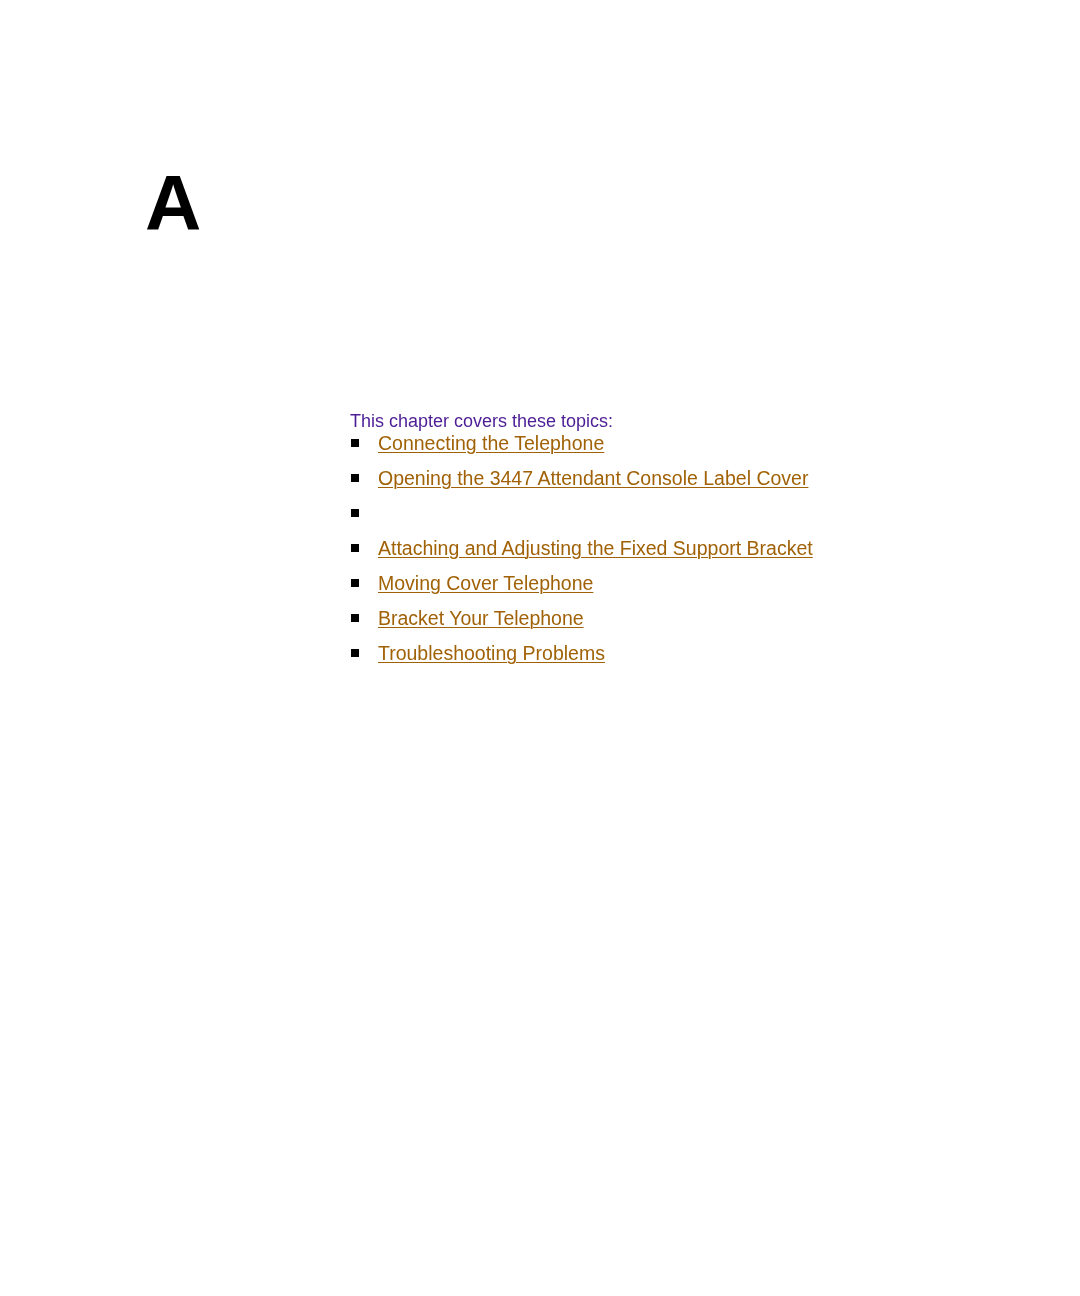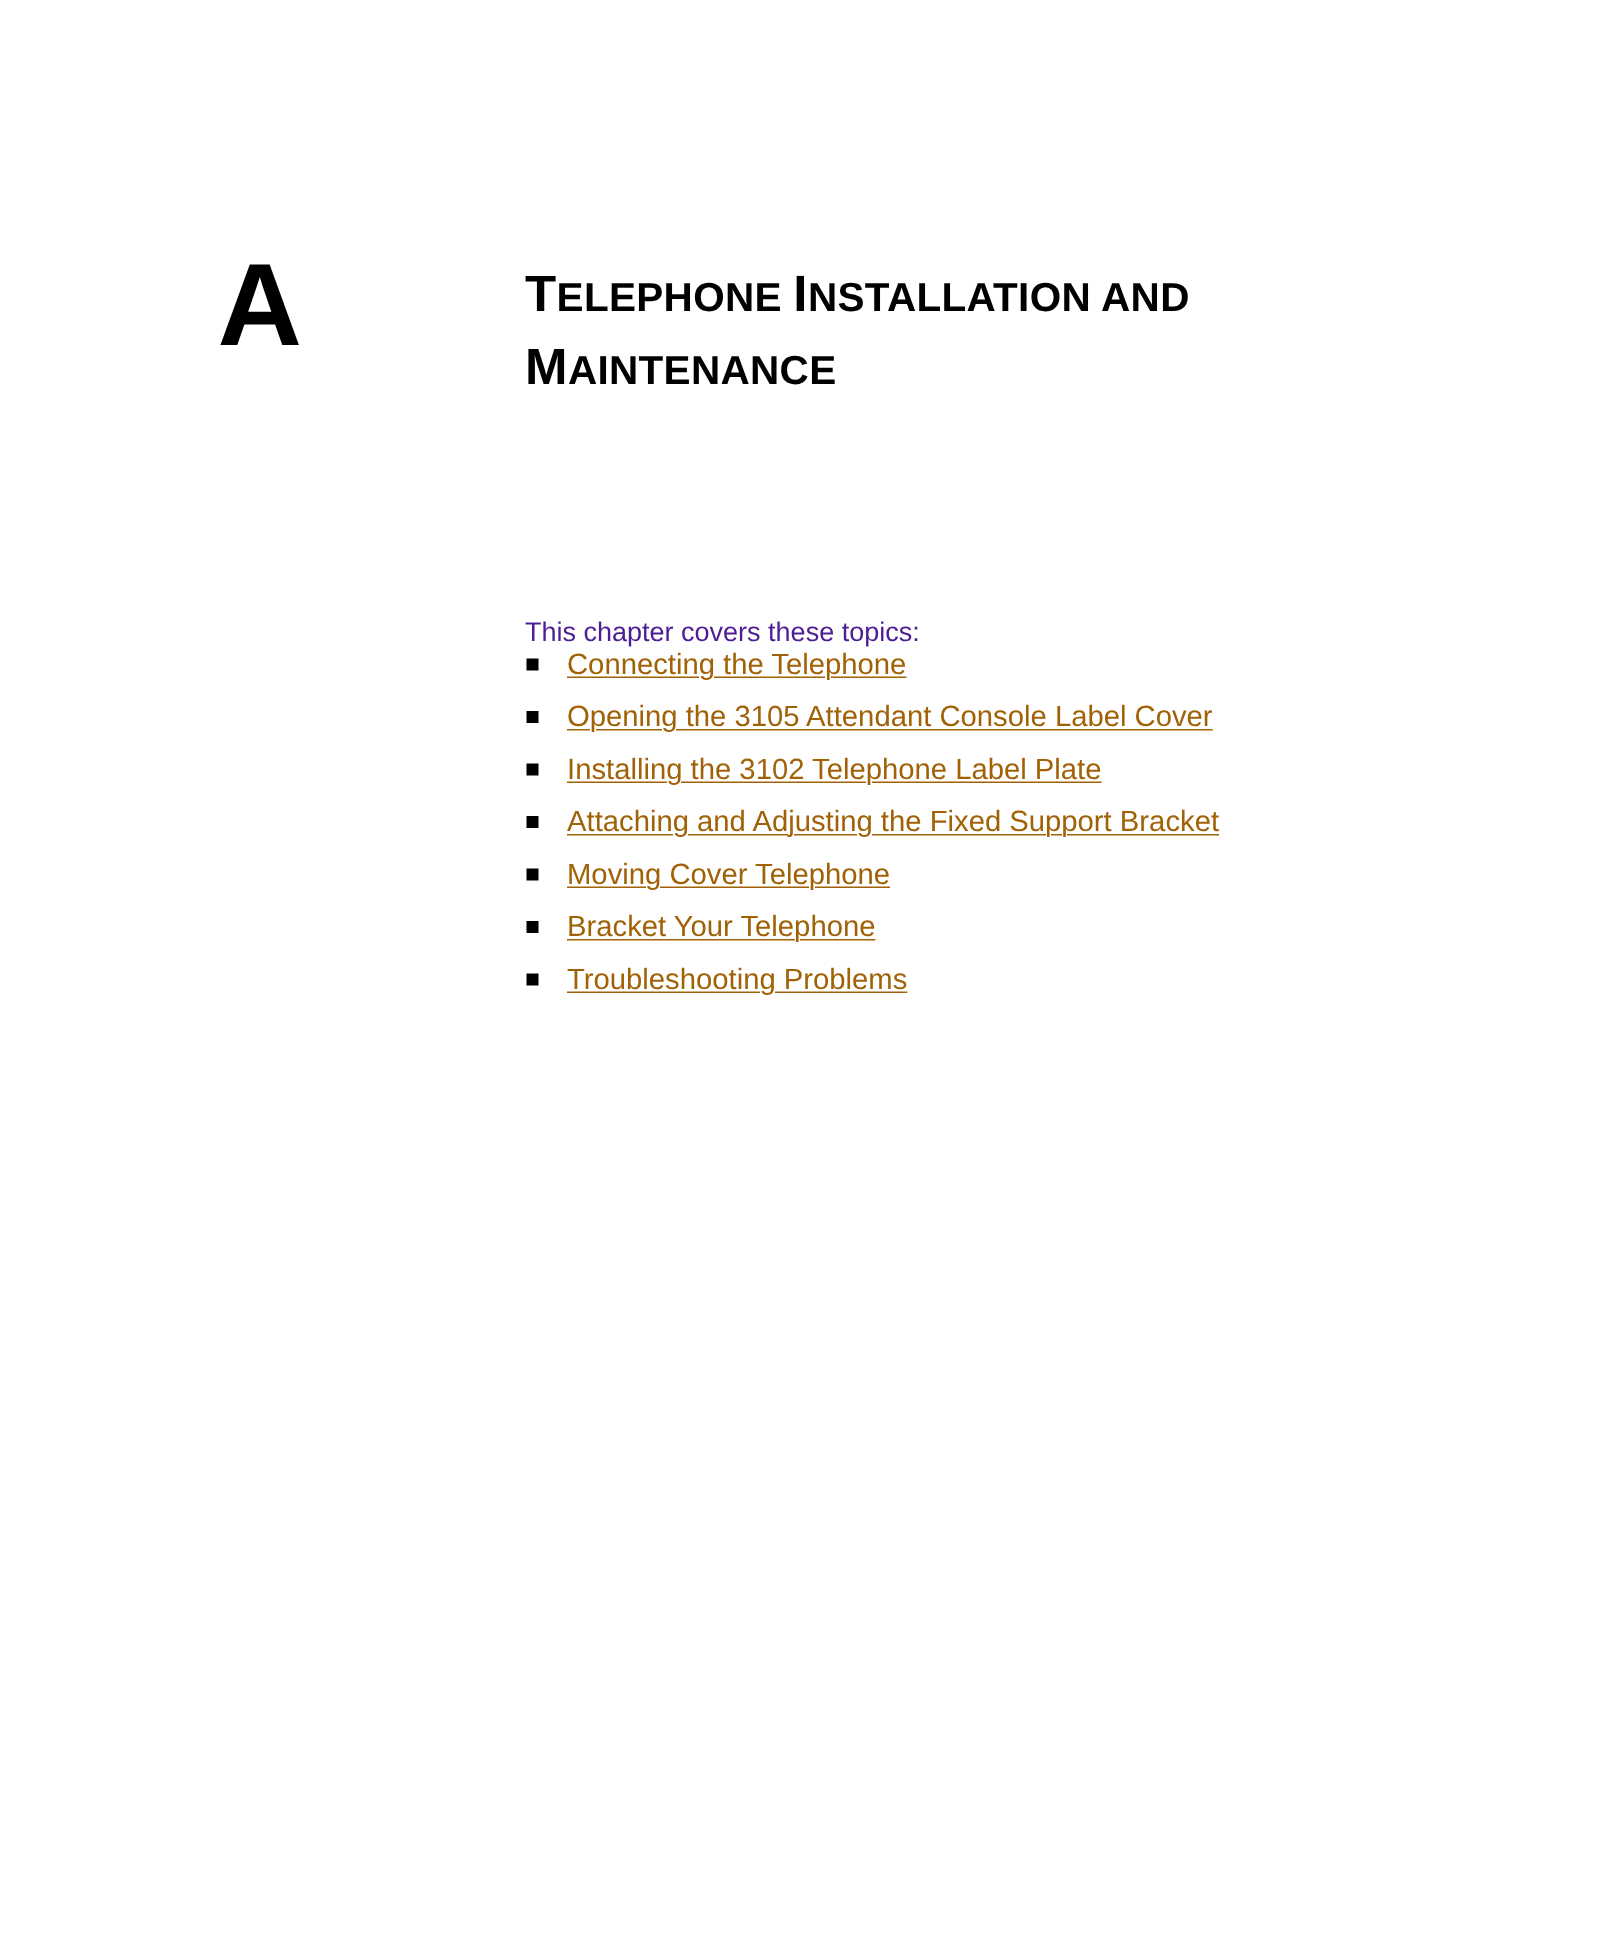--- a/index.html
+++ b/index.html
@@ -130,44 +130,39 @@
 </style>
 </head>
 <body>
 
 <div class="page">
 
   <div class="chapter-head">
 
     <div class="chapter-letter">A</div>
 
-    <h1 class="chapter-title">
-      <span class="ln"><span class="cap">T</span><span class="sc">ELEPHONE </span><span class="cap">I</span><span class="sc">NSTALLATION AND</span></span>
-      <span class="ln"><span class="cap">M</span><span class="sc">AINTENANCE</span></span>
-    </h1>
 
   </div>
 
   <p class="intro">This chapter covers these topics:</p>
 
   <ul class="topic-list">
 
     <li class="topic-item">
       <span class="bullet-icon"></span>
       <a class="topic-link">Connecting the Telephone</a>
     </li>
 
     <li class="topic-item">
       <span class="bullet-icon"></span>
-      <a class="topic-link">Opening the 3105 Attendant Console Label Cover</a>
+      <a class="topic-link">Opening the 3447 Attendant Console Label Cover</a>
     </li>
 
     <li class="topic-item">
       <span class="bullet-icon"></span>
-      <a class="topic-link">Installing the 3102 Telephone Label Plate</a>
     </li>
 
 
     <li class="topic-item">
       <span class="bullet-icon"></span>
       <a class="topic-link">Attaching and Adjusting the Fixed Support Bracket</a>
     </li>
 
     <li class="topic-item">
       <span class="bullet-icon"></span>

